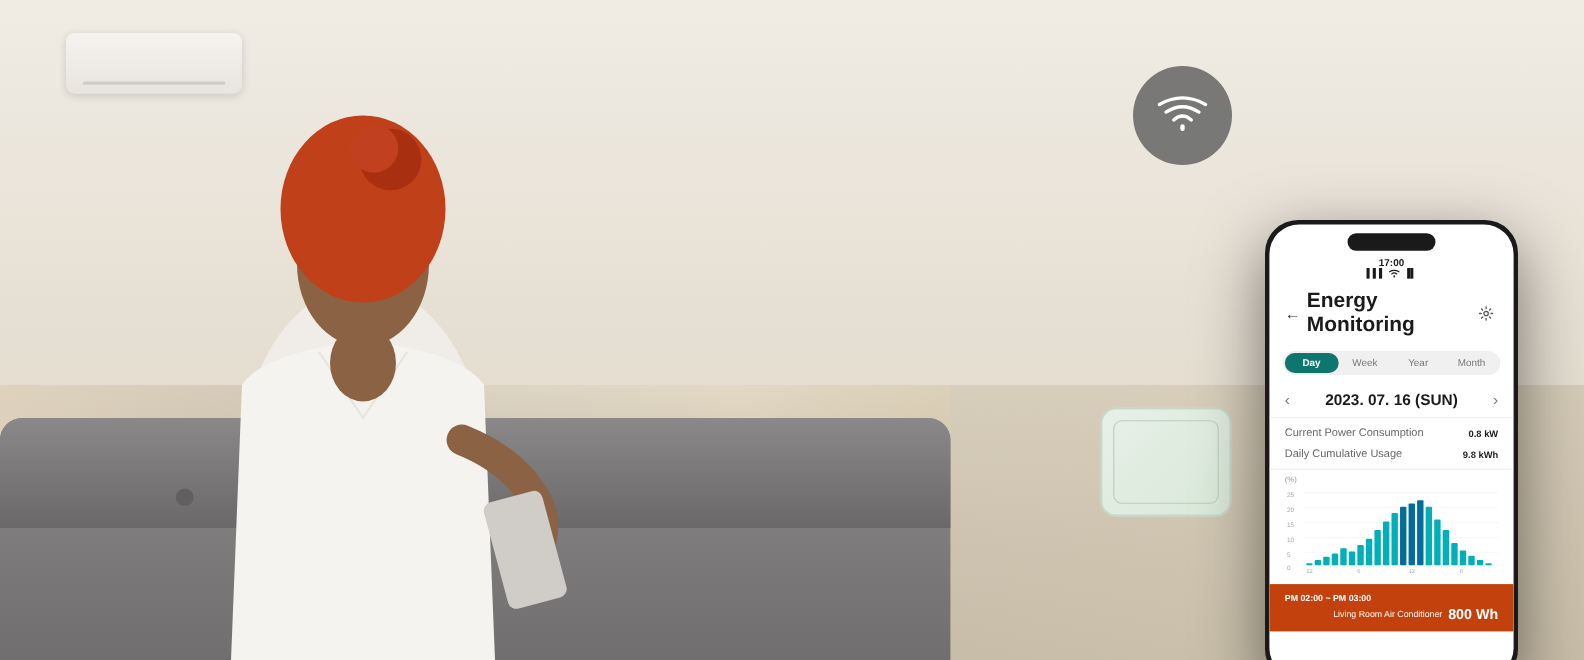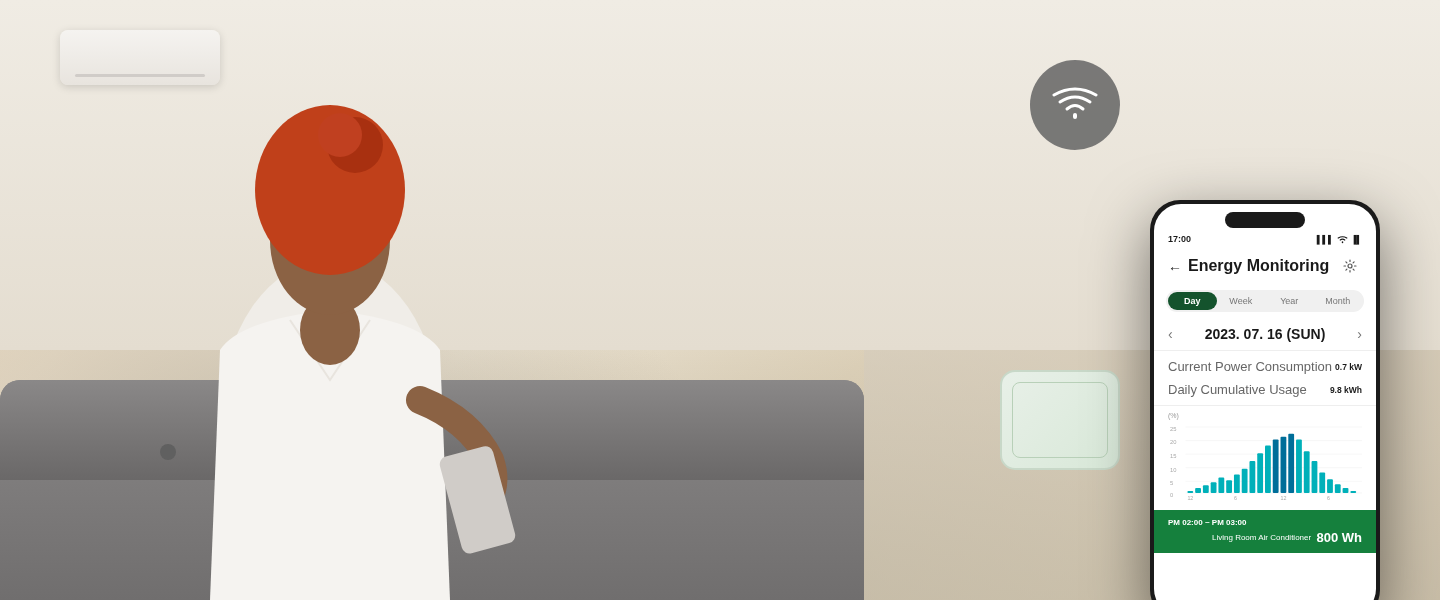--- a/index.html
+++ b/index.html
@@ -146,20 +146,21 @@
     
     .status-bar {
       display: flex;
       justify-content: space-between;
       align-items: center;
       padding: 6px 14px 4px;
       font-size: 9px;
       font-weight: 600;
       color: #1a1a1a;
       margin-top: 24px;
+      flex-direction: column;
     }
 
     .status-icons {
       display: flex;
       gap: 3px;
       align-items: center;
     }
 
     
     .app-header {
@@ -169,21 +170,21 @@
       padding: 6px 14px;
     }
 
     .app-header-left {
       display: flex;
       align-items: center;
       gap: 6px;
     }
 
     .app-title {
-      font-size: 16px;
+      font-size: 19px;
       font-weight: 700;
       color: #1a1a1a;
     }
 
     .back-arrow {
       font-size: 14px;
       color: #1a1a1a;
     }
 
     .settings-icon-btn {
@@ -209,21 +210,21 @@
       flex: 1;
       text-align: center;
       padding: 4px 0;
       font-size: 9px;
       font-weight: 500;
       border-radius: 18px;
       color: #777;
     }
 
     .tab-item.active {
-      background: #14532d;
+      background: #0f766e;
       color: white;
       font-weight: 700;
     }
 
     
     .date-nav {
       display: flex;
       justify-content: space-between;
       align-items: center;
       padding: 8px 14px;
@@ -250,21 +251,21 @@
     }
 
     .stat-row {
       display: flex;
       justify-content: space-between;
       align-items: center;
       padding: 4px 0;
     }
 
     .stat-label {
-      font-size: 13px;
+      font-size: 10px;
       color: #666;
     }
 
     .stat-value {
       font-size: 8.5px;
       font-weight: 600;
       color: #1a1a1a;
     }
 
     
@@ -452,21 +453,21 @@
 
     <div class="date-nav">
       <span class="date-nav-arrow">‹</span>
       <span class="date-label">2023. 07. 16 (SUN)</span>
       <span class="date-nav-arrow">›</span>
     </div>
 
     <div class="stats-section">
       <div class="stat-row">
         <span class="stat-label">Current Power Consumption</span>
-        <span class="stat-value">0.7 kW</span>
+        <span class="stat-value">0.8 kW</span>
       </div>
       <div class="stat-row">
         <span class="stat-label">Daily Cumulative Usage</span>
         <span class="stat-value">9.8 kWh</span>
       </div>
     </div>
 
     <div class="chart-area">
       <span class="chart-y-label">(%)</span>
       <svg width="100%" height="85" viewBox="0 0 200 85" style="display:block; margin-top:4px;">
@@ -508,21 +509,21 @@
         <rect x="180" y="73" width="6" height="5" fill="#00b0b9" rx="1"></rect>
         <rect x="188" y="76" width="6" height="2" fill="#00b0b9" rx="1"></rect>
 
         <text x="20" y="85" font-size="5.5" fill="#aaa">12</text>
         <text x="68" y="85" font-size="5.5" fill="#aaa">6</text>
         <text x="116" y="85" font-size="5.5" fill="#aaa">12</text>
         <text x="164" y="85" font-size="5.5" fill="#aaa">6</text>
       </svg>
     </div>
 
-    <div class="bottom-card" style="background:#15803d;">
+    <div class="bottom-card" style="background:#c2410c;">
       <div class="bottom-card-time">PM 02:00 ~ PM 03:00</div>
       <div class="bottom-card-row">
         <span class="bottom-card-device">Living Room Air Conditioner</span>
         <span class="bottom-card-watt">800 Wh</span>
       </div>
     </div>
 
   </div>
 </div>
 

